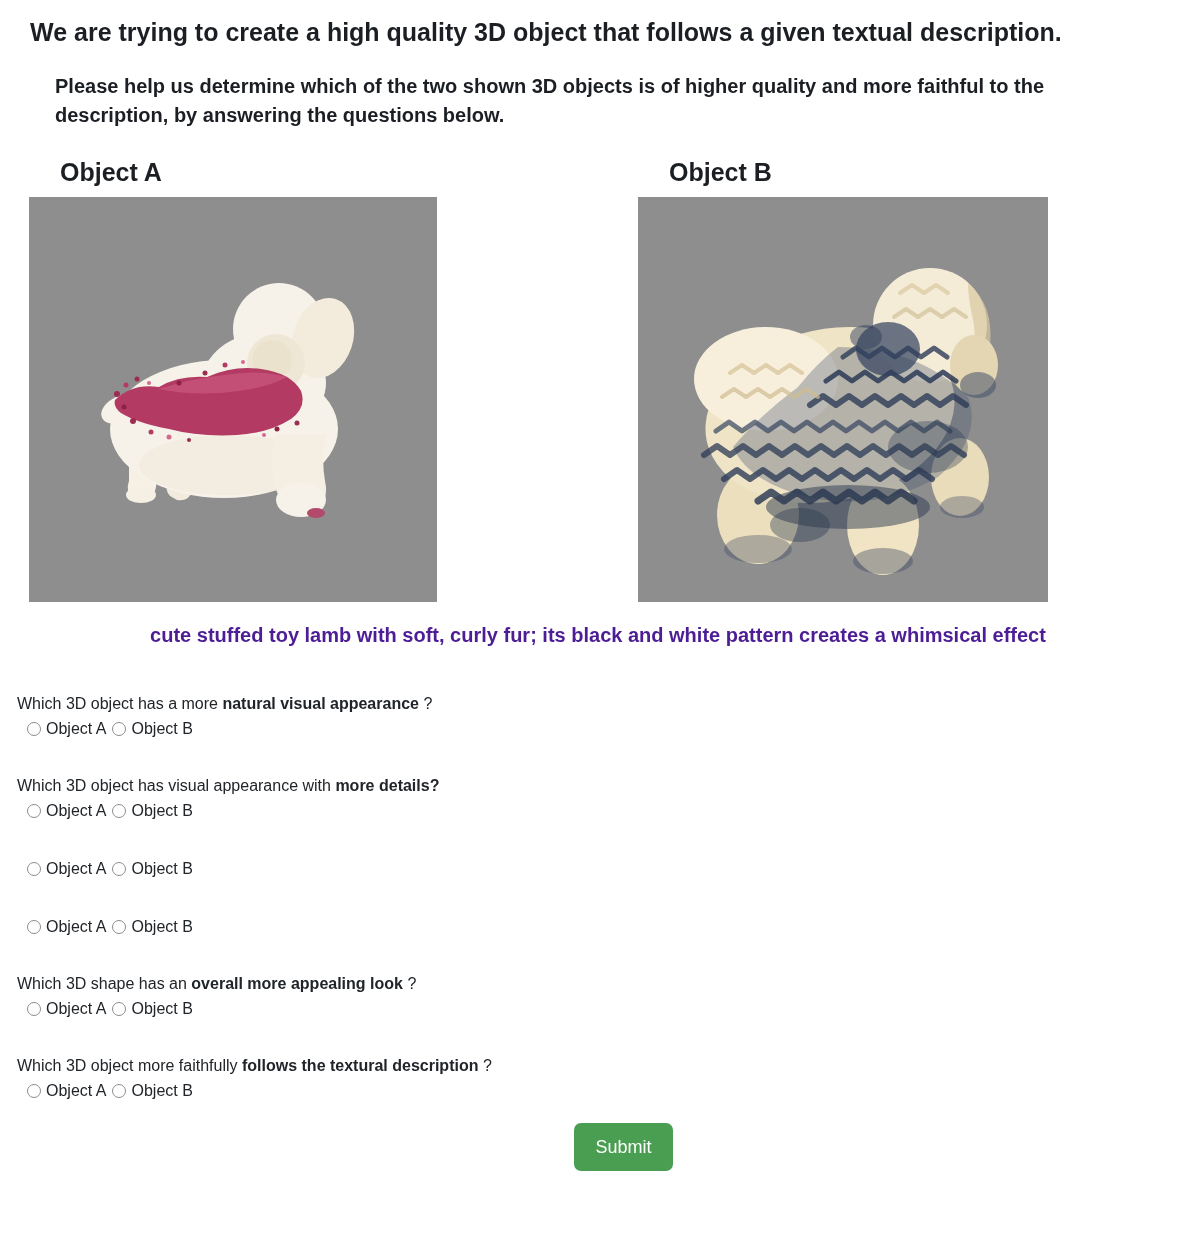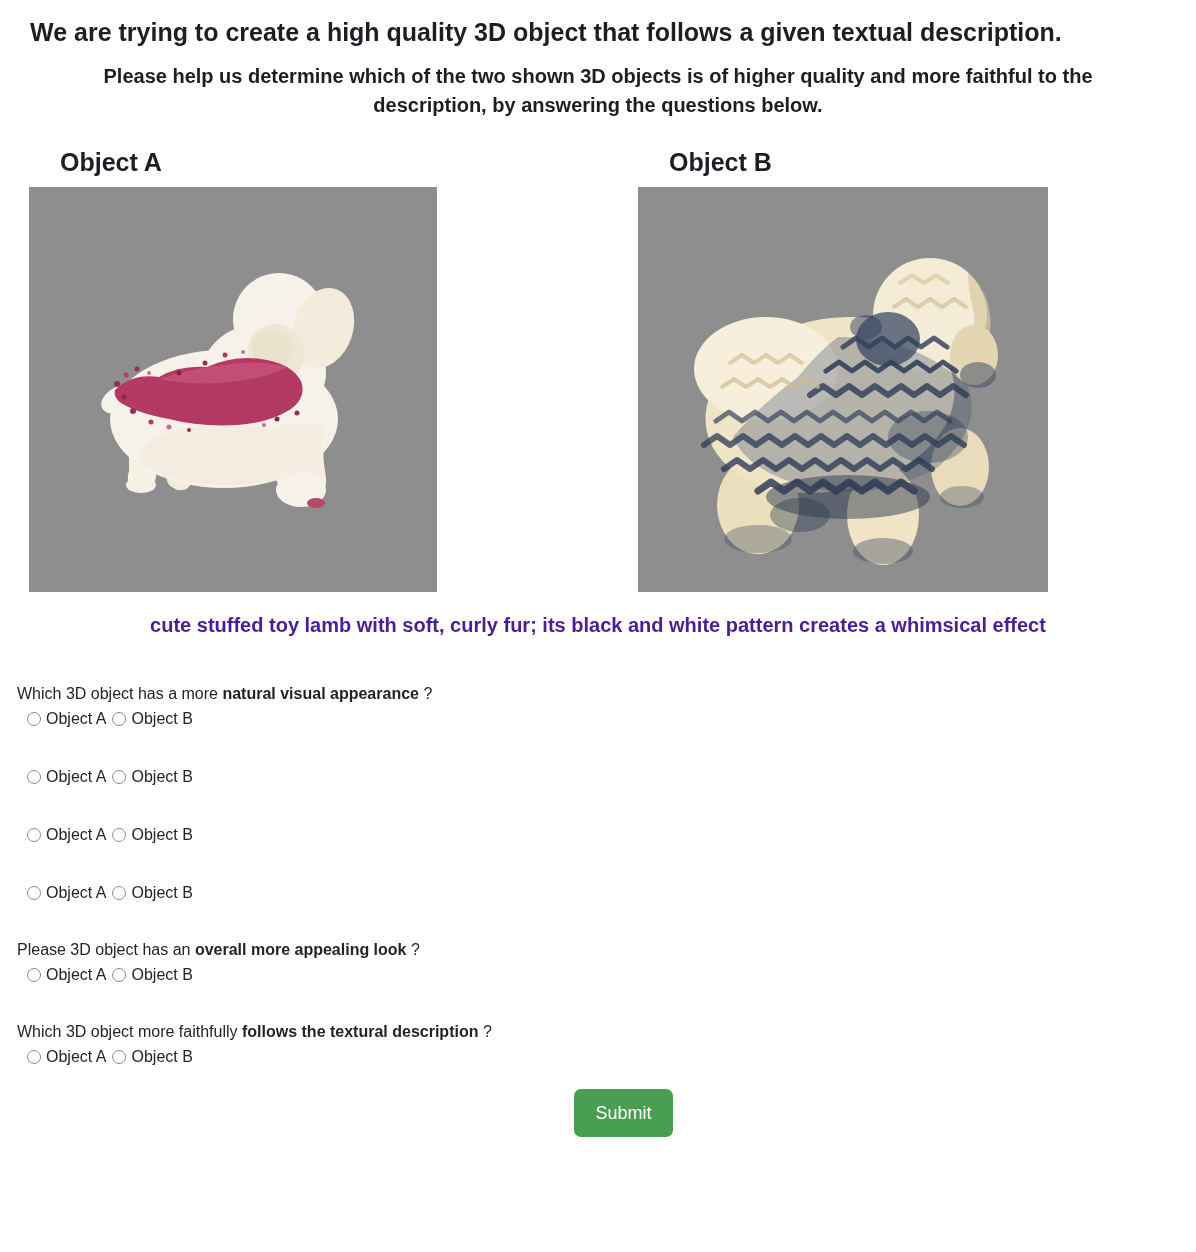--- a/index.html
+++ b/index.html
@@ -8,22 +8,22 @@
     width: 1196px; min-height: 1252px;
     font-family: "Liberation Sans", sans-serif;
     color: #212529;
   }
   .title {
     margin: 14px 30px 0 30px;
     font-size: 25px; font-weight: 700; text-align: left; line-height: 36px;
     color: #1b1f24;
   }
   .subtitle {
-    margin: 12px 55px 0 55px;
-    font-size: 20px; font-weight: 600; text-align: center; line-height: 29px;
+    margin: 22px 55px 0 55px;
+    font-size: 20px; font-weight: 600; text-align: left; line-height: 29px;
     color: #1b1f24;
   }
   .obj-row { display: flex; margin-top: 25px; }
   .obj-col-a { margin-left: 29px; width: 408px; }
   .obj-col-b { margin-left: 201px; width: 410px; }
   .obj-heading {
     font-size: 25px; font-weight: 700; line-height: 34px;
     margin: 0 0 8px 31px; color: #1b1f24;
   }
   .obj-image { display: block; width: 100%; height: 405px; }
@@ -174,20 +174,21 @@
           <span>Object A</span>
         </label>
       <label class="q-opt">
           <input type="radio" name="q1" value="B" style="">
           <span>Object B</span>
         </label>
     </div>
   </div>
 
   <div class="question">
+    <div class="q-text"><span>Which 3D object has visual appearance with </span><b>more details?</b><span></span></div>
     <div class="q-opts">
       <label class="q-opt">
           <input type="radio" name="q2" value="A" style="">
           <span>Object A</span>
         </label>
       <label class="q-opt">
           <input type="radio" name="q2" value="B" style="">
           <span>Object B</span>
         </label>
     </div>
@@ -213,21 +214,21 @@
           <span>Object A</span>
         </label>
       <label class="q-opt">
           <input type="radio" name="q4" value="B" style="">
           <span>Object B</span>
         </label>
     </div>
   </div>
 
   <div class="question">
-    <div class="q-text"><span>Please 3D object has an </span><b>overall more appealing look</b><span> ?</span></div>
+    <div class="q-text"><span>Which 3D shape has an </span><b>overall more appealing look</b><span> ?</span></div>
     <div class="q-opts">
       <label class="q-opt">
           <input type="radio" name="q5" value="A" style="">
           <span>Object A</span>
         </label>
       <label class="q-opt">
           <input type="radio" name="q5" value="B" style="">
           <span>Object B</span>
         </label>
     </div>

